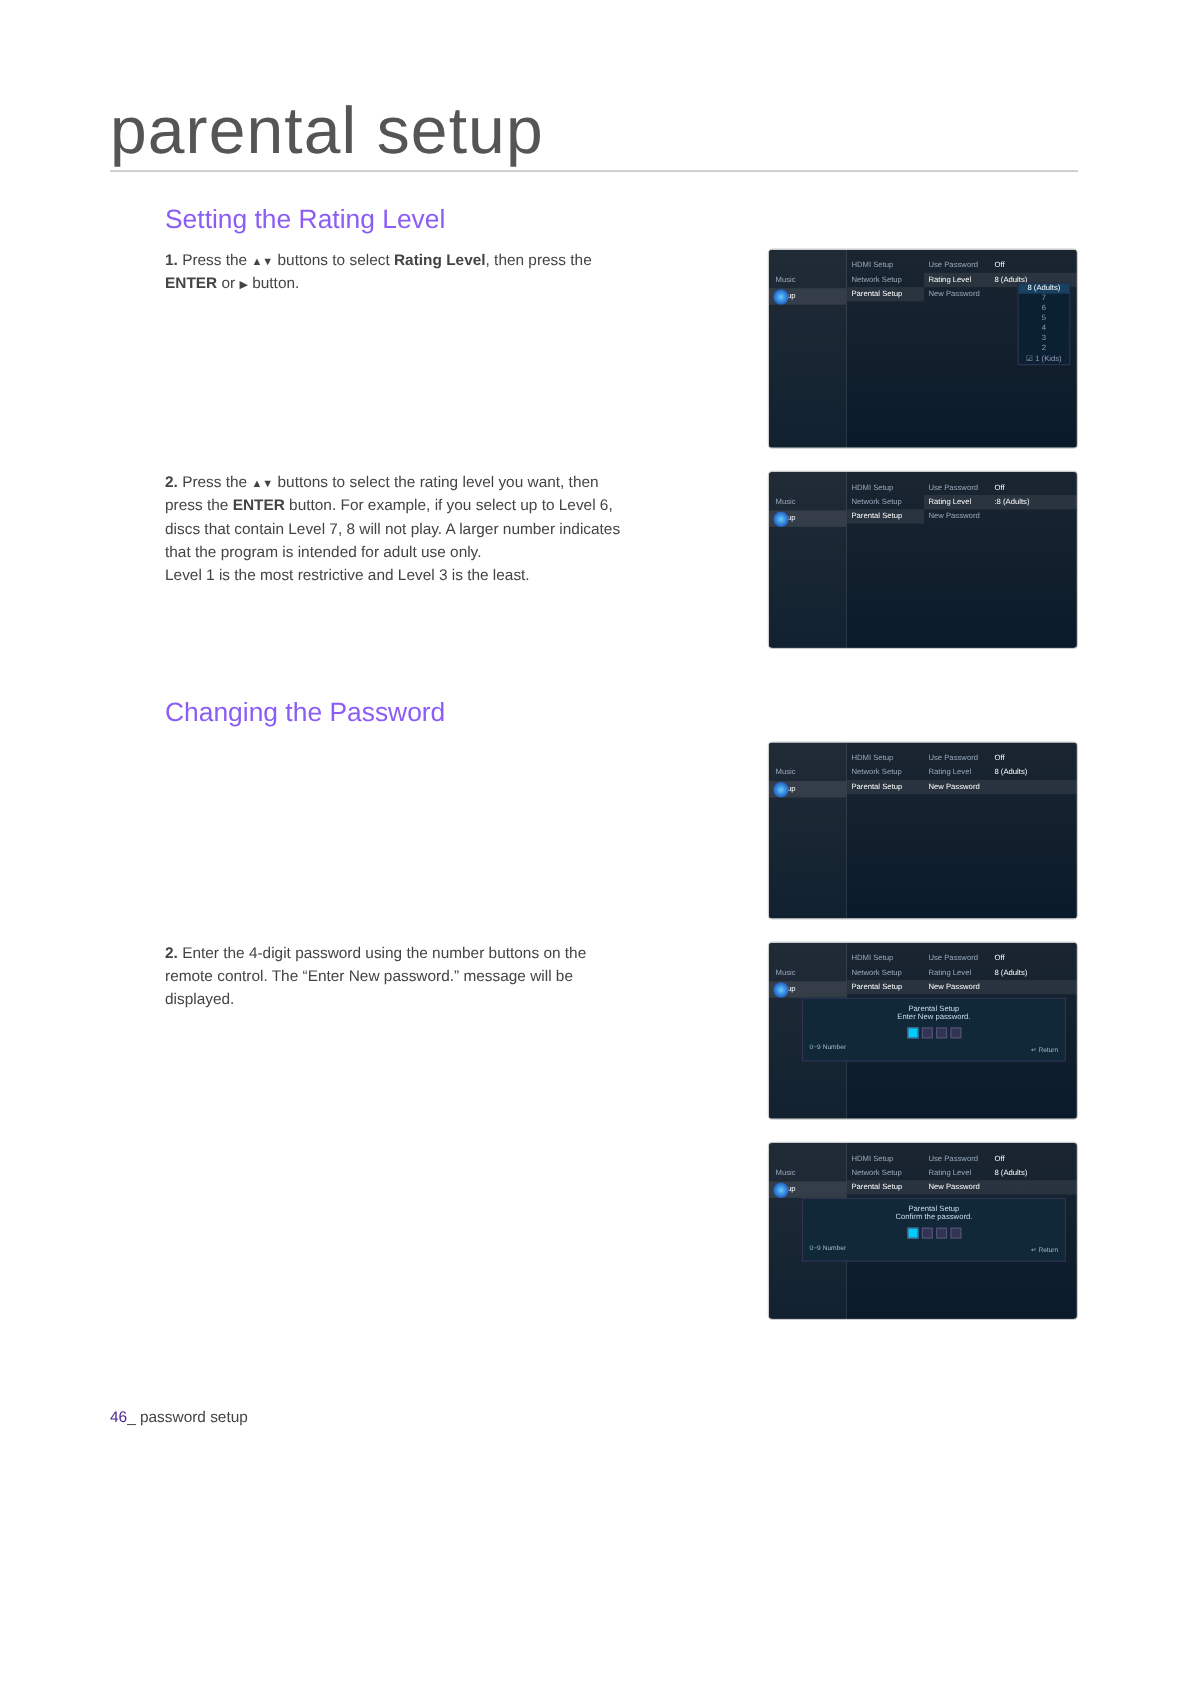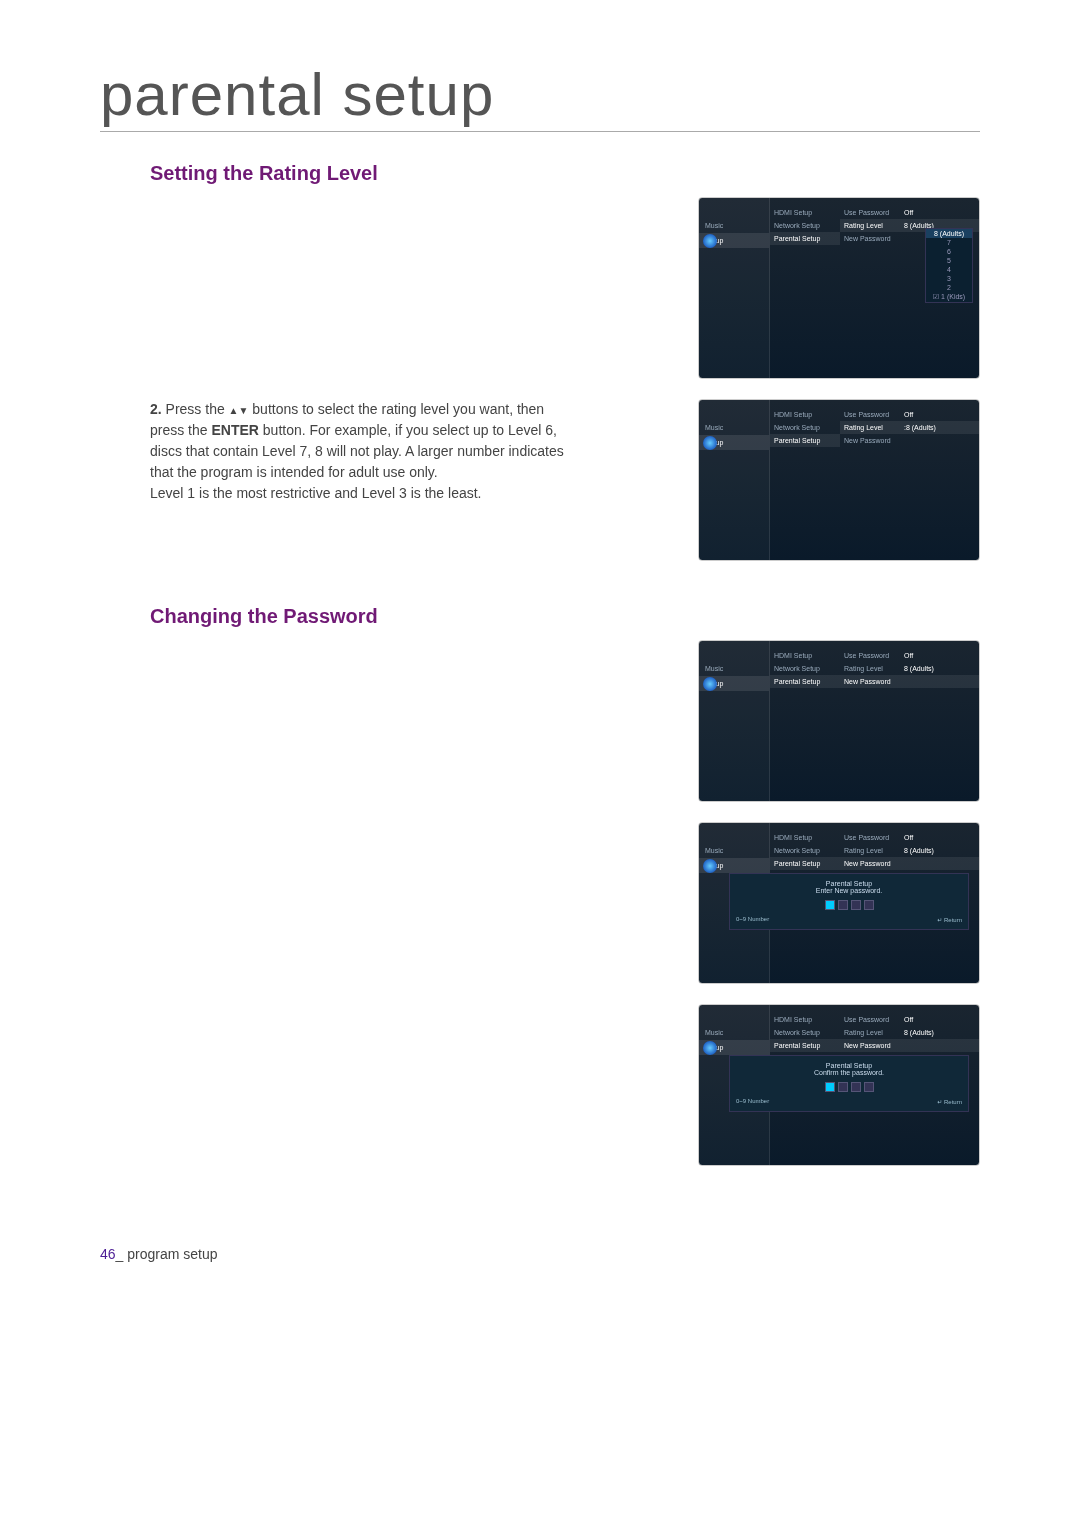--- a/index.html
+++ b/index.html
@@ -4,36 +4,36 @@
 <style>
   body {
     margin: 0;
     padding: 0;
     background: #fff;
     font-family: Arial, Helvetica, sans-serif;
     color: #333;
     width: 1080px;
   }
   .page {
-    padding: 60px 100px 40px 100px;
+    padding: 84px 100px 40px 100px;
     box-sizing: border-box;
   }
   .title {
     font-size: 60px;
     font-weight: 200;
     letter-spacing: 1px;
     color: #555;
     border-bottom: 1px solid #aaa;
     padding-bottom: 2px;
     margin-bottom: 30px;
   }
   .section-heading {
-    font-size: 20px;
-    font-weight: bold;
-    color: #701a75;
+    font-size: 24px;
+    font-weight: normal;
+    color: #8b5cf6;
     margin-top: 30px;
     margin-bottom: 12px;
     padding-left: 50px;
   }
   .step-row {
     display: flex;
     align-items: flex-start;
     margin-bottom: 20px;
     padding-left: 50px;
   }
@@ -171,20 +171,24 @@
 </style>
 </head>
 <body>
 
 <div class="page">
   <div class="title">parental setup</div>
 
   <div class="section-heading">Setting the Rating Level</div>
 
   <div class="step-row">
+    <div class="step-text">
+      <span class="num">1.</span>
+      <span>Press the </span><span class="arrow-up"></span><span class="arrow-down"></span><span> buttons to select </span><span class="bold">Rating Level</span><span>, then press the </span><span class="bold">ENTER</span><span> or </span><span class="arrow-right"></span><span> button.</span>
+    </div>
     <div class="screenshot tall">
       <div class="ss-disc"></div>
       <div class="ss-inner">
         <div class="ss-left">
           <div class="ss-left-item">Music</div>
           <div class="ss-left-item active">Setup</div>
         </div>
         <div class="ss-mid">
           <div class="ss-mid-item">HDMI Setup</div>
           <div class="ss-mid-item">Network Setup</div>
@@ -279,20 +283,24 @@
             </div>
           <div class="ss-row sel">
               <span class="label">New Password</span>
             </div>
         </div>
       </div>
     </div>
   </div>
 
   <div class="step-row">
+    <div class="step-text">
+      <span class="num">2.</span>
+      <span>Enter the 4-digit password using the number buttons on the remote control. The “Enter New password.” message will be displayed.</span>
+    </div>
     <div class="screenshot med">
       <div class="ss-disc"></div>
       <div class="ss-inner">
         <div class="ss-left">
           <div class="ss-left-item">Music</div>
           <div class="ss-left-item active">Setup</div>
         </div>
         <div class="ss-mid">
           <div class="ss-mid-item">HDMI Setup</div>
           <div class="ss-mid-item">Network Setup</div>
@@ -367,15 +375,15 @@
         </div>
         <div class="btnrow">
           <span>0~9 Number</span>
           <span>↵ Return</span>
         </div>
       </div>
     </div>
   </div>
 
   <div class="footer">
-    <span class="pg">46</span><span>_ program setup</span>
+    <span class="pg">46</span><span>_ password setup</span>
   </div>
 </div>
 
 </body></html>

